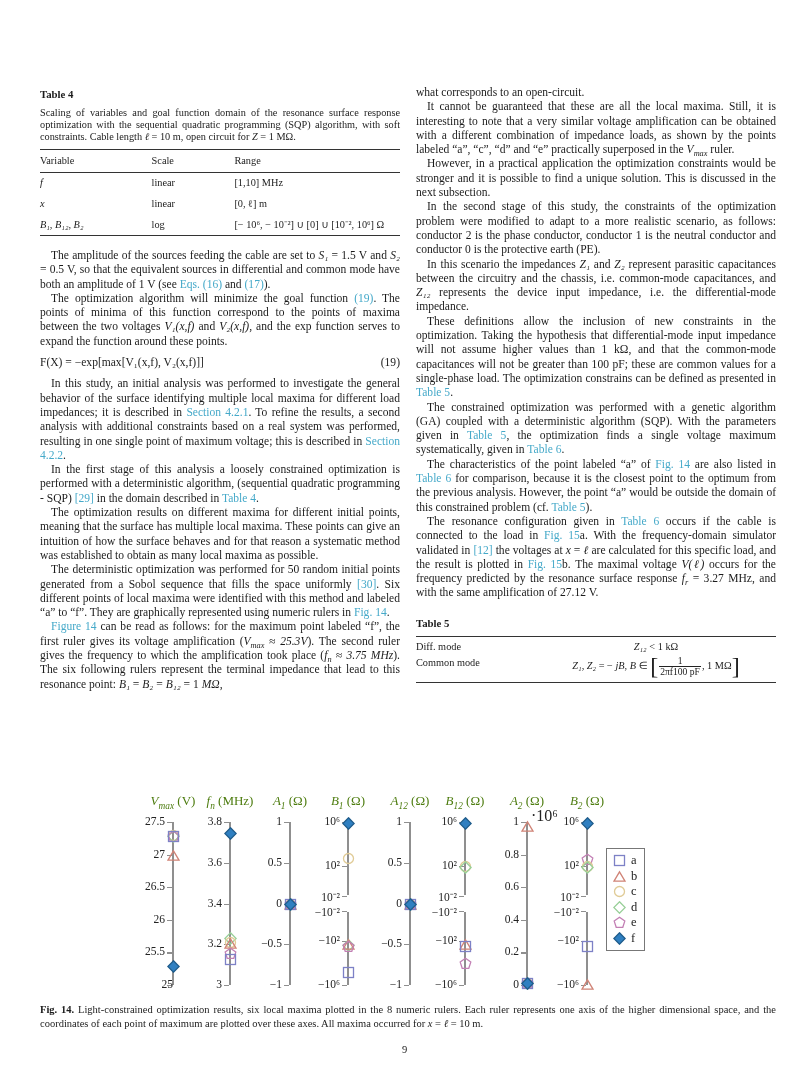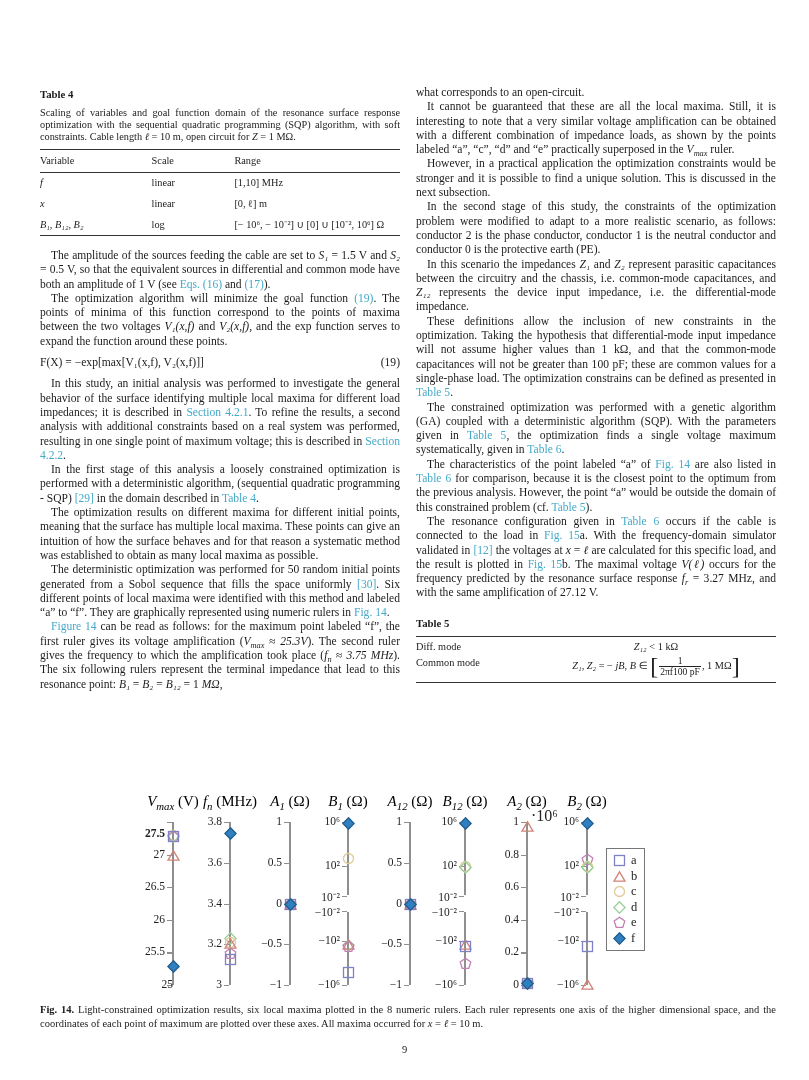--- a/index.html
+++ b/index.html
@@ -25,21 +25,21 @@
   .t5{margin-top:16px;}
   .t5-table{border-top:1px solid #333;border-bottom:1px solid #333;padding:3px 0 4px 0;font-size:10.3px;margin-top:6px;}
   .t5-row{display:flex;min-height:16px;}
   .t5-lab{width:120px;flex:none;}
   .t5-val{flex:1;text-align:center;}
   .frac{display:inline-block;text-align:center;vertical-align:middle;font-size:9.6px;line-height:10.5px;margin:0 1px;}
   .frac .num{display:block;border-bottom:0.8px solid #222;padding:0 3px;}
   .frac .den{display:block;padding:0 1px;}
   .bigbr{font-size:24px;font-weight:300;vertical-align:-5px;line-height:0;}
   .figure{position:absolute;top:790px;left:0;width:809px;height:212px;}
-  .rl-header{position:absolute;top:3px;width:110px;text-align:center;font-size:15px;color:#000000;}
+  .rl-header{position:absolute;top:3px;width:110px;text-align:center;font-size:13px;color:#4d7c0f;}
   .rl-header i{font-family:"Liberation Serif",serif;}
   .rl-scale{position:absolute;font-size:16px;color:#222;}
   .rl-axis{position:absolute;width:1.6px;background:#8f8f8f;}
   .rl-tick{position:absolute;width:5px;height:1.2px;background:#8f8f8f;}
   .rl-ticklab{position:absolute;width:52px;text-align:right;font-size:11.5px;color:#222;}
   .rl-marker{position:absolute;width:13px;height:13px;}
   .legend{position:absolute;border:1.2px solid #777;background:#fff;padding:4px 7px 4px 6px;}
   .legend-item{display:flex;align-items:center;gap:5px;height:15.5px;font-size:12.5px;}
   .fig-caption{position:absolute;top:1003px;left:40px;right:33px;font-size:10.5px;line-height:13.5px;text-align:justify;}
   .page-num{position:absolute;top:1044px;left:0;width:100%;text-align:center;font-size:10.5px;}
@@ -126,21 +126,21 @@
         </div>
       </div>
     </div>
 
   </div>
 
   <div class="figure" id="fig14">
       <div class="rl-header" style="left: 118px;"><i>V</i><sub style="font-style: italic;">max</sub><span> (V)</span></div>
       <div class="rl-axis" style="left: 172.2px; top: 32px; height: 163px;"></div>
       <div class="rl-tick" style="left: 167px; top: 32px;"></div>
-      <div class="rl-ticklab" style="left: 113px; top: 37px; font-weight: bold;">27.5</div>
+      <div class="rl-ticklab" style="left: 113px; top: 25px;">27.5</div>
       <div class="rl-tick" style="left: 167px; top: 64.6px;"></div>
       <div class="rl-ticklab" style="left: 113px; top: 57.6px;">27</div>
       <div class="rl-tick" style="left: 167px; top: 97.2px;"></div>
       <div class="rl-ticklab" style="left: 113px; top: 90.2px;">26.5</div>
       <div class="rl-tick" style="left: 167px; top: 129.8px;"></div>
       <div class="rl-ticklab" style="left: 113px; top: 122.8px;">26</div>
       <div class="rl-tick" style="left: 167px; top: 162.4px;"></div>
       <div class="rl-ticklab" style="left: 113px; top: 155.4px;">25.5</div>
       <div class="rl-tick" style="left: 167px; top: 195px;"></div>
       <div class="rl-ticklab" style="left: 121px; top: 188px;">25</div>

